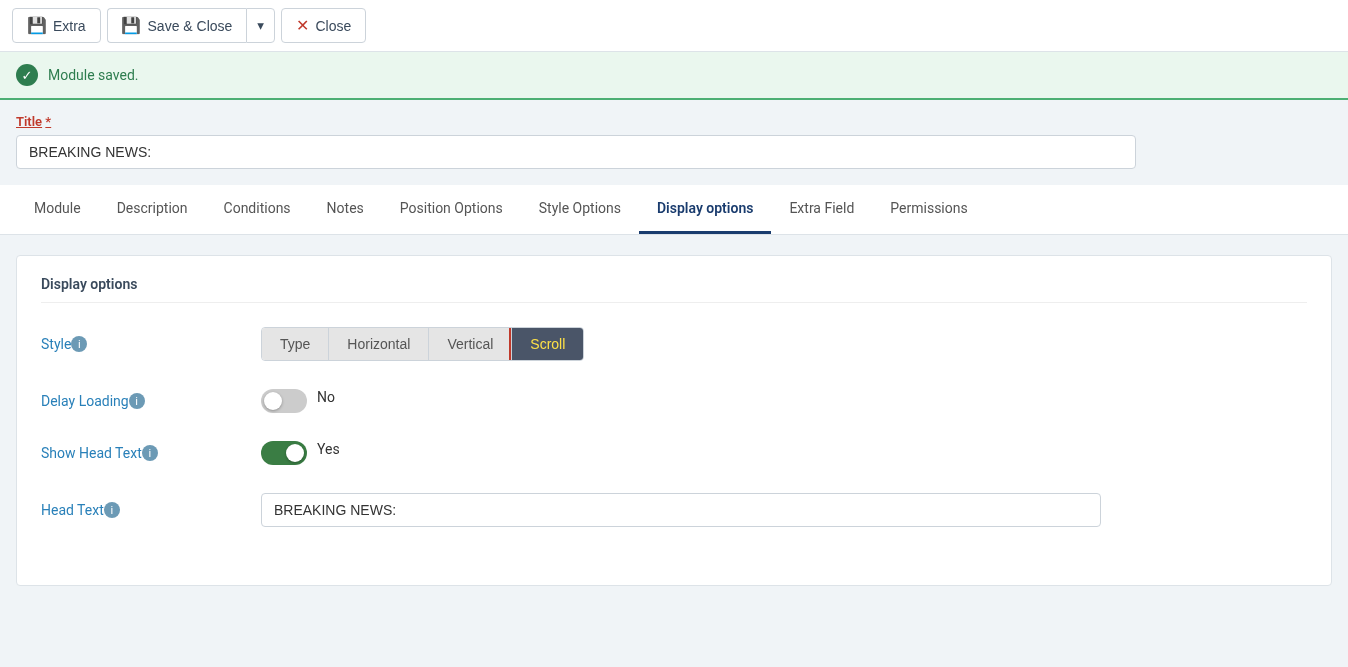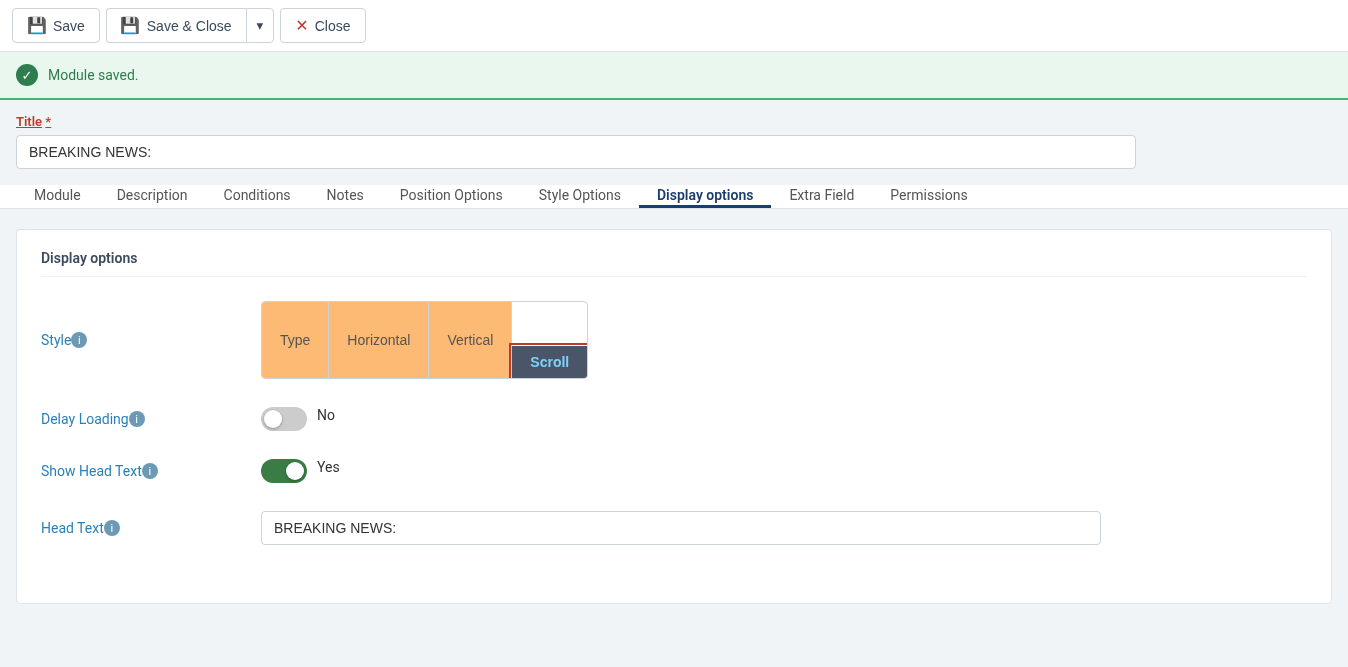--- a/index.html
+++ b/index.html
@@ -88,21 +88,21 @@
     
     .tabs-bar {
       background: #fff;
       border-bottom: 1px solid #dde3e8;
       padding: 0 16px;
       display: flex;
       gap: 0;
       margin-top: 16px;
     }
     .tab {
-      padding: 2px 18px;
+      padding: 15px 18px;
       cursor: pointer;
       font-size: 14px;
       color: #555;
       border-bottom: 3px solid transparent;
       white-space: nowrap;
     }
     .tab.active {
       color: #1a3c6e;
       border-bottom: 3px solid #1a3c6e;
       font-weight: 600;
@@ -161,32 +161,31 @@
     
     .style-btn-group {
       display: flex;
       border: 1px solid #ccd3da;
       border-radius: 4px;
       overflow: hidden;
     }
     .style-btn {
       padding: 8px 18px;
       border: none;
-      background: #fdba74;
+      background: #e5e5e5;
       cursor: pointer;
       font-size: 14px;
       color: #555;
       border-right: 1px solid #ccd3da;
     }
     .style-btn:last-child { border-right: none; }
     .style-btn.active {
       background: #4a5568;
-      color: #7dd3fc;
-      font-weight: 700;
-      margin-top: 44px;
+      color: #fde047;
+      font-weight: 400;
     }
     .style-btn-wrapper {
       display: flex;
       align-items: center;
     }
 
     
     .toggle-wrapper {
       display: flex;
       align-items: flex-start;
@@ -229,21 +228,21 @@
       color: #333;
       background: #fff;
     }
   </style>
 </head>
 <body>
 
 <div class="toolbar">
   <button class="toolbar-btn">
     <span class="icon-save">💾</span>
-    <span>Save</span>
+    <span>Extra</span>
   </button>
 
   <div class="save-close-group">
     <button class="toolbar-btn">
       <span class="icon-save">💾</span>
       <span>Save &amp; Close</span>
     </button>
     <button class="dropdown-btn">
       <span>▾</span>
     </button>

